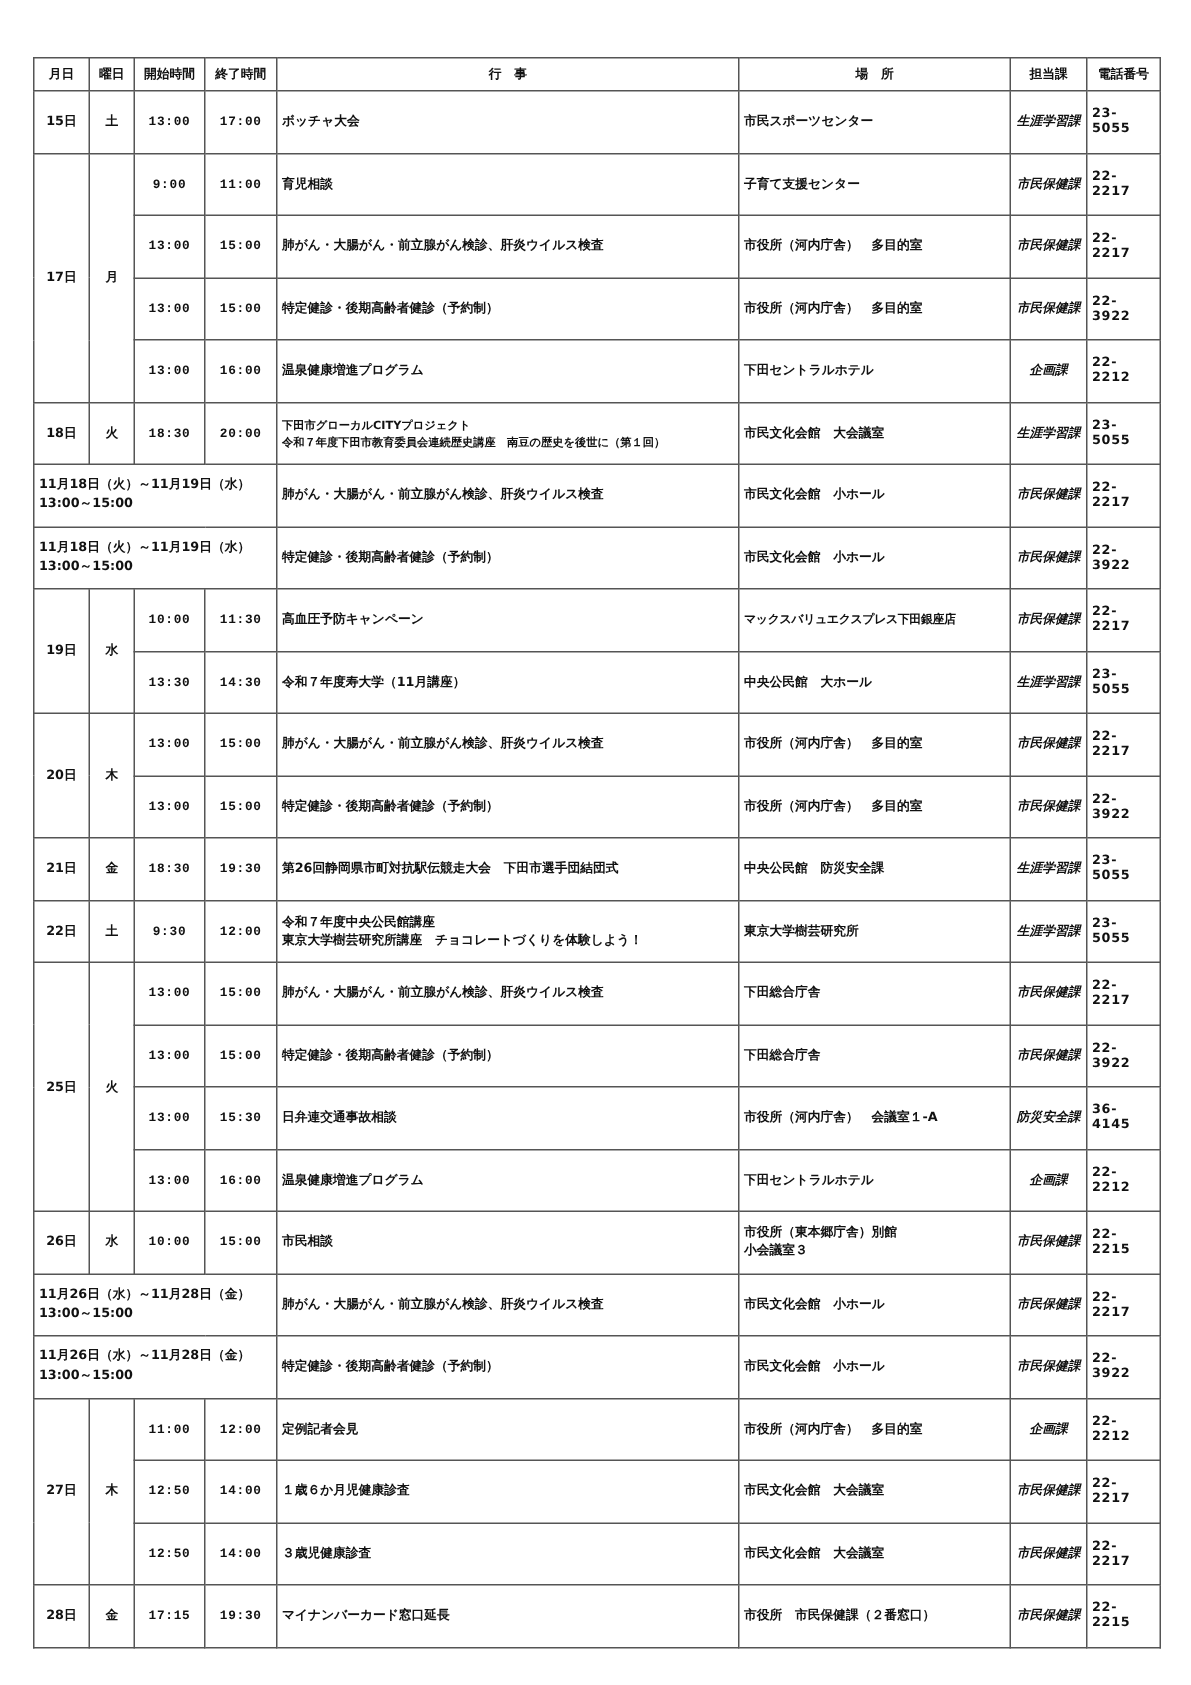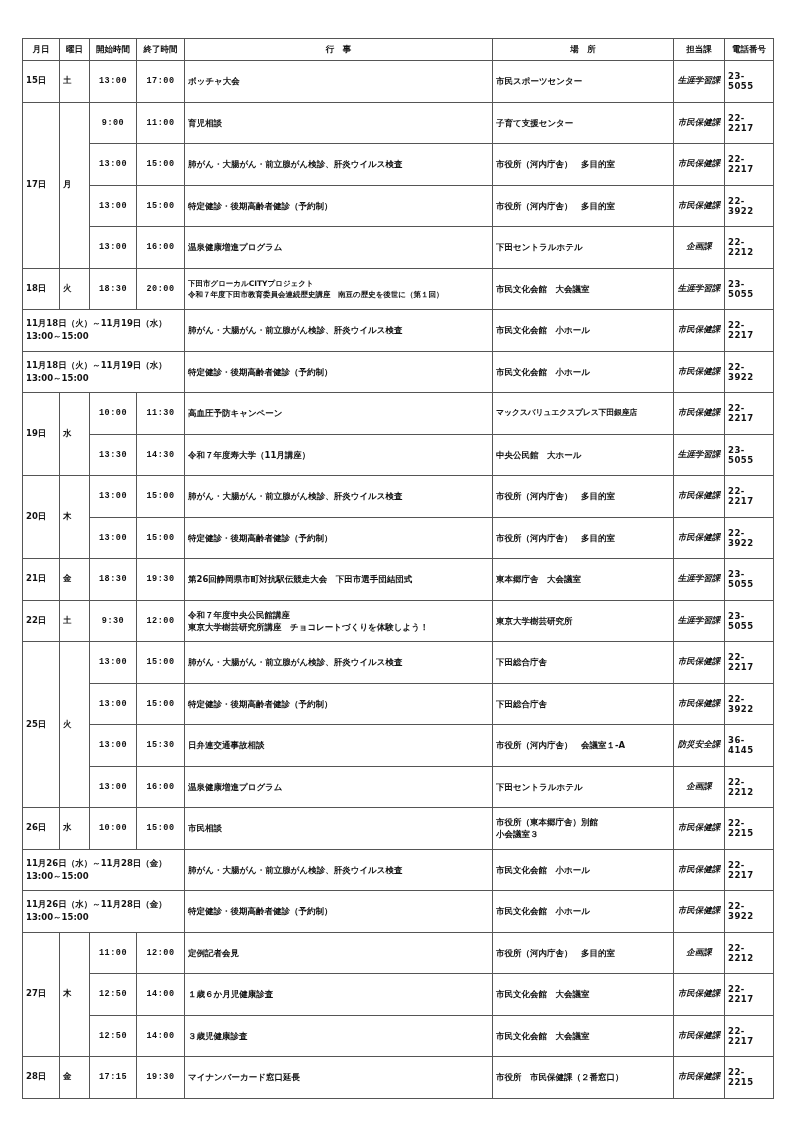--- a/index.html
+++ b/index.html
@@ -1,20 +1,20 @@
 <!DOCTYPE html>
 <html><head>
 <meta charset="utf-8">
 <style>
   html, body { margin:0; padding:0; background:#ffffff; }
   body { width:794px; height:1123px; position:relative; font-family:"DejaVu Sans", sans-serif; color:#111; }
   table.sched { position:absolute; left:22px; top:38px; border-collapse:collapse; table-layout:fixed; width:751px; }
   table.sched td, table.sched th { border:1px solid #555; padding:0 3px; font-size:8.5px; font-weight:bold; height:40.5px; vertical-align:middle; overflow:hidden; }
   table.sched th { height:21px; text-align:center; font-size:8.5px; }
-  td.c { text-align:left; }
+  td.c { text-align:center; }
   td.t { text-align:center; font-size:10px; letter-spacing:0.5px;font-family:Liberation Mono, monospace; }
   td.ev, td.pl { text-align:left; white-space:pre-line; line-height:12px;margin-top:46px; }
   td.dept { text-align:center; font-size:7.5px;font-style:italic; }
   td.tel { font-size:9px; letter-spacing:0.5px; }
   td.span { text-align:left; white-space:pre-line; line-height:13px; font-size:9px; }
 </style>
 </head>
 <body>
 
 <table class="sched">
@@ -154,21 +154,21 @@
       <td class="dept">市民保健課</td>
       <td class="tel">22-3922</td>
     </tr>
 
     <tr>
       <td class="c">21日</td>
       <td class="c">金</td>
       <td class="t">18:30</td>
       <td class="t">19:30</td>
       <td class="ev">第26回静岡県市町対抗駅伝競走大会　下田市選手団結団式</td>
-      <td class="pl">東本郷庁舎　大会議室</td>
+      <td class="pl">中央公民館　防災安全課</td>
       <td class="dept">生涯学習課</td>
       <td class="tel">23-5055</td>
     </tr>
 
     <tr>
       <td class="c">22日</td>
       <td class="c">土</td>
       <td class="t">9:30</td>
       <td class="t">12:00</td>
       <td class="ev">令和７年度中央公民館講座

